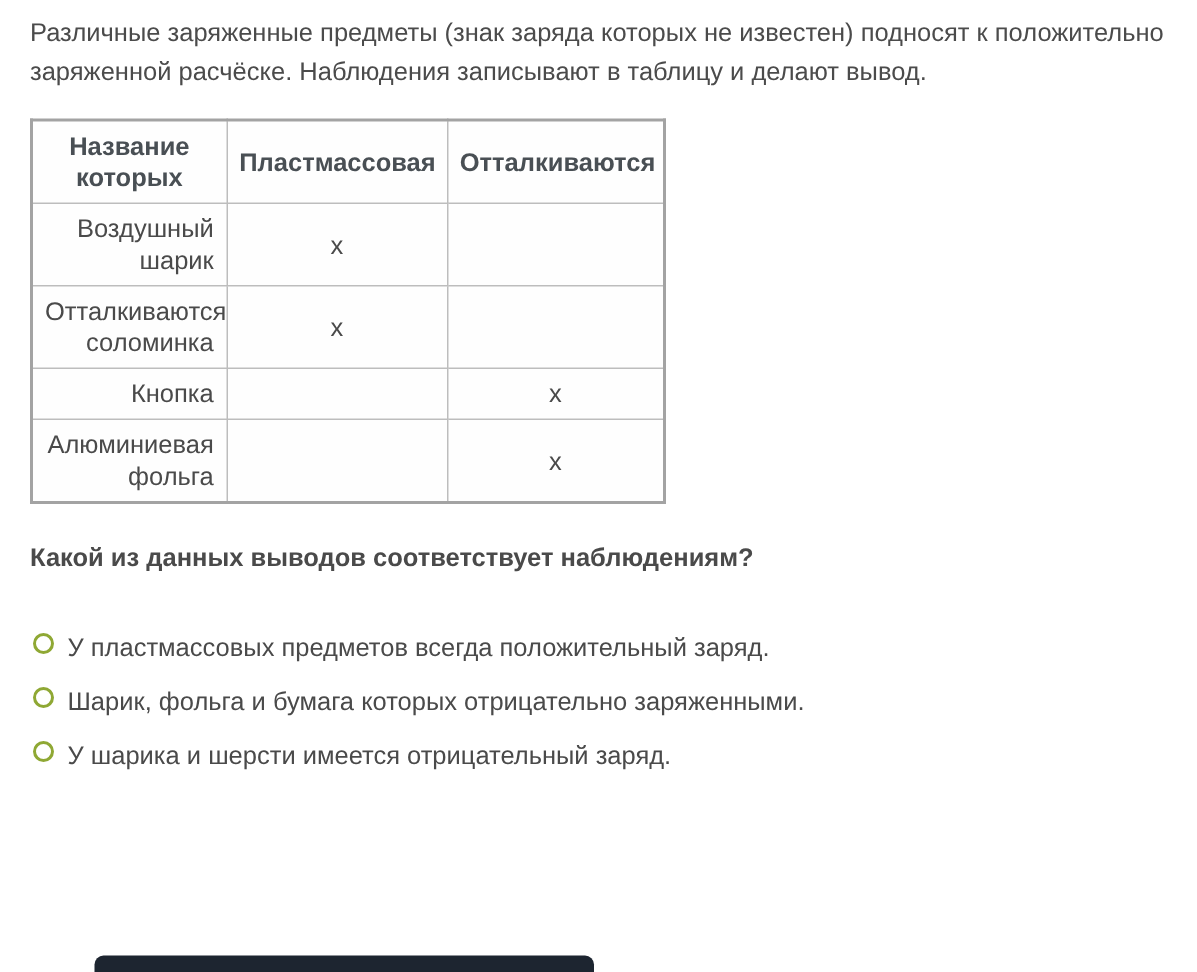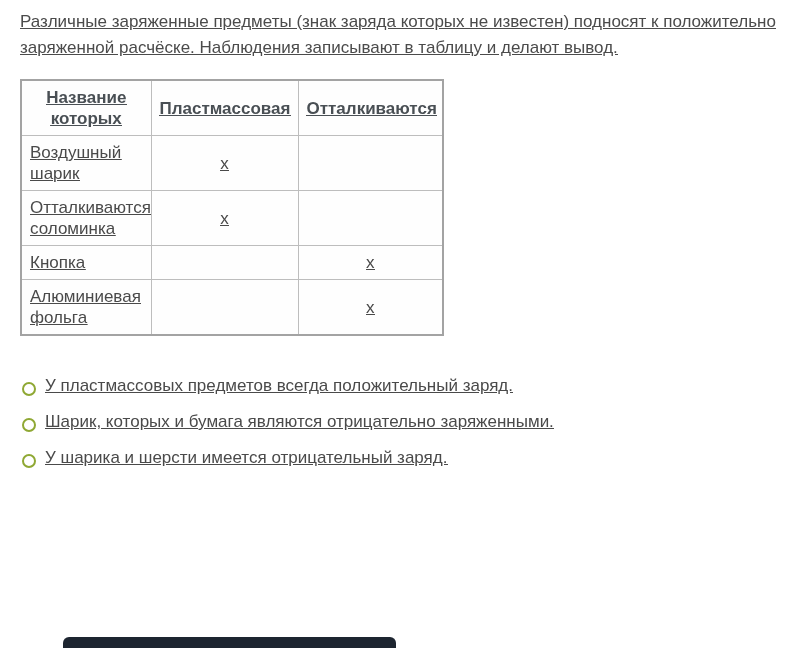--- a/index.html
+++ b/index.html
@@ -1,15 +1,15 @@
 <!DOCTYPE html>
 <html><head>
 <meta charset="utf-8">
 <style>
-  * { margin: 0; padding: 0; box-sizing: border-box; text-decoration: underline; }
+  * { margin: 0; padding: 0; box-sizing: border-box; }
   html, body {
     width: 798px; height: 648px;
     background: #ffffff;
     font-family: "Liberation Sans", "DejaVu Sans", sans-serif;
     color: #4a4a4a;
     overflow: hidden;
     position: relative;
   }
   .page { padding: 9px 20px 0 20px; position: relative; width: 798px; height: 648px; }
 
@@ -36,34 +36,34 @@
     line-height: 21px;
     padding: 6px 8px;
     vertical-align: middle;
     background: #fefefe;
   }
   table.obs th {
     font-weight: bold;
     text-align: center;
     color: #494f54;
   }
-  table.obs td.name { text-align: left; }
+  table.obs td.name { text-align: right; }
   table.obs td.mark { text-align: center; }
 
   .question {
     margin-top: 26px;
     font-size: 17px;
     font-weight: bold;
     color: #4a4a4a;
   }
 
   .options { margin-top: 40px; margin-left: 2px; }
   .option {
     display: flex;
-    align-items: flex-end;
+    align-items: flex-start;
     margin-bottom: 16px;
     cursor: pointer;
   }
   .radio {
     flex: 0 0 auto;
     width: 14px; height: 14px;
     border: 2.5px solid #8fa834;
     border-radius: 50%;
     background: #ffffff;
   }
@@ -121,29 +121,30 @@
         <td class="mark">x</td>
       </tr>
       <tr>
         <td class="name">Алюминиевая фольга</td>
         <td class="mark"></td>
         <td class="mark">x</td>
       </tr>
     </tbody>
   </table>
 
+  <div class="question">Какой из данных выводов соответствует наблюдениям?</div>
 
   <div class="options">
     <div class="option">
       <span class="radio"></span>
       <span class="option-label">У пластмассовых предметов всегда положительный заряд.</span>
     </div>
     <div class="option">
       <span class="radio"></span>
-      <span class="option-label">Шарик, которых и бумага являются отрицательно заряженными.</span>
+      <span class="option-label">Шарик, фольга и бумага которых отрицательно заряженными.</span>
     </div>
     <div class="option">
       <span class="radio"></span>
       <span class="option-label">У шарика и шерсти имеется отрицательный заряд.</span>
     </div>
   </div>
 
   <div class="bottom-bar"></div>
 
 </div>

